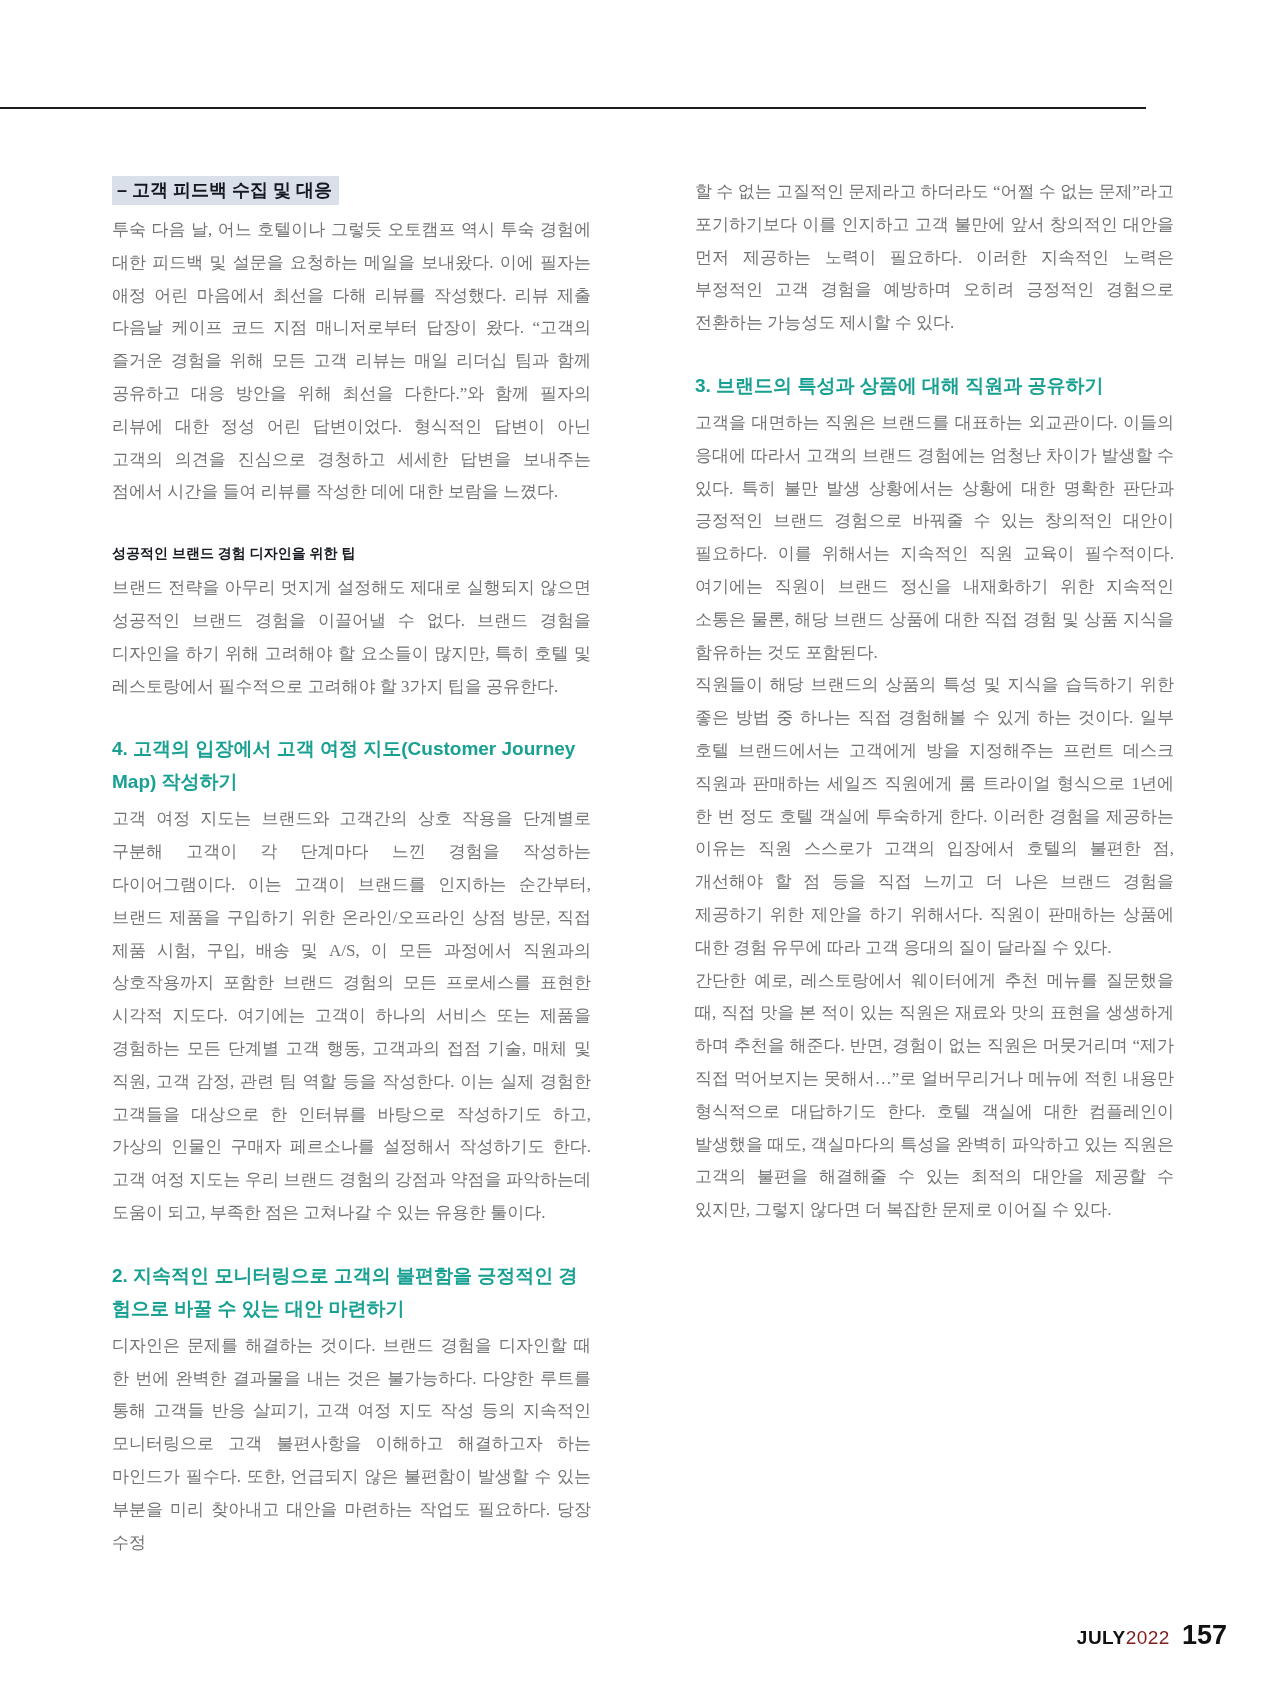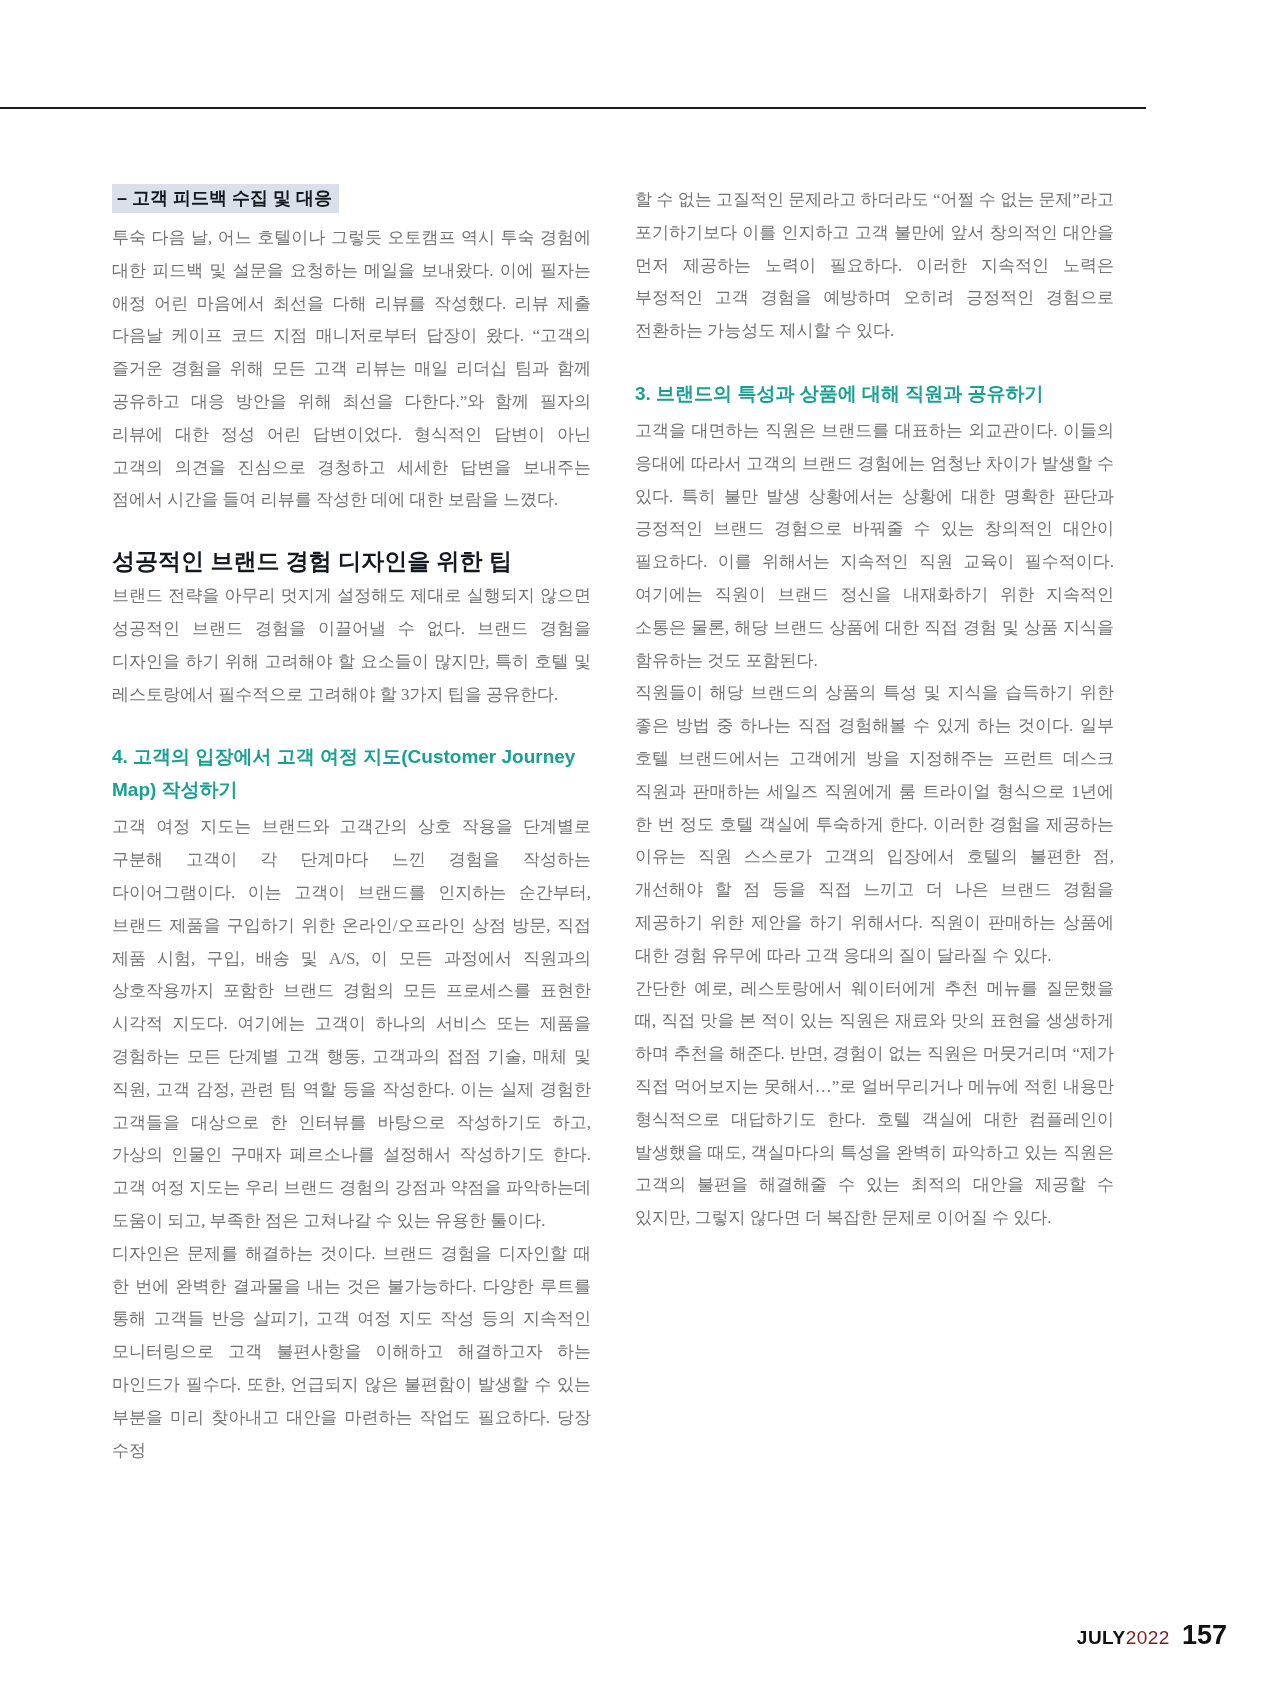--- a/index.html
+++ b/index.html
@@ -10,43 +10,43 @@
     margin:0 auto;
     overflow:hidden;
     font-family:"Liberation Serif","DejaVu Serif",serif;
     color:#1f1f1f;
   }
   .top-rule{
     position:absolute;top:107px;left:0;
     width:1146px;height:2px;background:#1c1c1c;
   }
   .columns{
-    position:absolute;top:184px;left:112px;
-    display:flex;gap:44px;
+    position:absolute;top:176px;left:112px;
+    display:flex;gap:104px;
   }
   .col{width:479px;}
   .body-para{
     margin:0;
     font-size:17px;line-height:32.8px;
     text-align:justify;
     word-break:keep-all;
     color:#737373;
   }
   .hl-heading{
     display:inline-block;
     font-family:"Liberation Sans","DejaVu Sans",sans-serif;
     font-weight:bold;font-size:18px;line-height:26px;
     color:#15191f;
     background:#d9e0ea;
     padding:1px 7px 2px 5px;
     margin:0 0 9px 0;
   }
   .bold-heading{
     font-family:"Liberation Sans","DejaVu Sans",sans-serif;
-    font-weight:bold;font-size:23px;line-height:30px;
+    font-weight:bold;font-size:14px;line-height:30px;
     color:#15191f;
     margin:29px 0 4px 0;
   }
   .teal-heading{
     font-family:"Liberation Sans","DejaVu Sans",sans-serif;
     font-weight:bold;font-size:19px;line-height:33px;
     color:#18a092;
     margin:29px 0 5px 0;
   }
   .para-gap{margin-top:33px;}
@@ -71,20 +71,21 @@
     <div class="col">
       <div class="hl-heading">– 고객 피드백 수집 및 대응</div>
       <p class="body-para">투숙 다음 날, 어느 호텔이나 그렇듯 오토캠프 역시 투숙 경험에 대한 피드백 및 설문을 요청하는 메일을 보내왔다. 이에 필자는 애정 어린 마음에서 최선을 다해 리뷰를 작성했다. 리뷰 제출 다음날 케이프 코드 지점 매니저로부터 답장이 왔다. “고객의 즐거운 경험을 위해 모든 고객 리뷰는 매일 리더십 팀과 함께 공유하고 대응 방안을 위해 최선을 다한다.”와 함께 필자의 리뷰에 대한 정성 어린 답변이었다. 형식적인 답변이 아닌 고객의 의견을 진심으로 경청하고 세세한 답변을 보내주는 점에서 시간을 들여 리뷰를 작성한 데에 대한 보람을 느꼈다.</p>
 
       <div class="bold-heading">성공적인 브랜드 경험 디자인을 위한 팁</div>
       <p class="body-para">브랜드 전략을 아무리 멋지게 설정해도 제대로 실행되지 않으면 성공적인 브랜드 경험을 이끌어낼 수 없다. 브랜드 경험을 디자인을 하기 위해 고려해야 할 요소들이 많지만, 특히 호텔 및 레스토랑에서 필수적으로 고려해야 할 3가지 팁을 공유한다.</p>
 
       <div class="teal-heading">4. 고객의 입장에서 고객 여정 지도(Customer Journey Map) 작성하기</div>
       <p class="body-para">고객 여정 지도는 브랜드와 고객간의 상호 작용을 단계별로 구분해 고객이 각 단계마다 느낀 경험을 작성하는 다이어그램이다. 이는 고객이 브랜드를 인지하는 순간부터, 브랜드 제품을 구입하기 위한 온라인/오프라인 상점 방문, 직접 제품 시험, 구입, 배송 및 A/S, 이 모든 과정에서 직원과의 상호작용까지 포함한 브랜드 경험의 모든 프로세스를 표현한 시각적 지도다. 여기에는 고객이 하나의 서비스 또는 제품을 경험하는 모든 단계별 고객 행동, 고객과의 접점 기술, 매체 및 직원, 고객 감정, 관련 팀 역할 등을 작성한다. 이는 실제 경험한 고객들을 대상으로 한 인터뷰를 바탕으로 작성하기도 하고, 가상의 인물인 구매자 페르소나를 설정해서 작성하기도 한다. 고객 여정 지도는 우리 브랜드 경험의 강점과 약점을 파악하는데 도움이 되고, 부족한 점은 고쳐나갈 수 있는 유용한 툴이다.</p>
 
+      <div class="teal-heading">2. 지속적인 모니터링으로 고객의 불편함을 긍정적인 경험으로 바꿀 수 있는 대안 마련하기</div>
       <p class="body-para">디자인은 문제를 해결하는 것이다. 브랜드 경험을 디자인할 때 한 번에 완벽한 결과물을 내는 것은 불가능하다. 다양한 루트를 통해 고객들 반응 살피기, 고객 여정 지도 작성 등의 지속적인 모니터링으로 고객 불편사항을 이해하고 해결하고자 하는 마인드가 필수다. 또한, 언급되지 않은 불편함이 발생할 수 있는 부분을 미리 찾아내고 대안을 마련하는 작업도 필요하다. 당장 수정</p>
     </div>
 
     <div class="col">
       <p class="body-para">할 수 없는 고질적인 문제라고 하더라도 “어쩔 수 없는 문제”라고 포기하기보다 이를 인지하고 고객 불만에 앞서 창의적인 대안을 먼저 제공하는 노력이 필요하다. 이러한 지속적인 노력은 부정적인 고객 경험을 예방하며 오히려 긍정적인 경험으로 전환하는 가능성도 제시할 수 있다.</p>
 
       <div class="teal-heading">3. 브랜드의 특성과 상품에 대해 직원과 공유하기</div>
       <p class="body-para">고객을 대면하는 직원은 브랜드를 대표하는 외교관이다. 이들의 응대에 따라서 고객의 브랜드 경험에는 엄청난 차이가 발생할 수 있다. 특히 불만 발생 상황에서는 상황에 대한 명확한 판단과 긍정적인 브랜드 경험으로 바꿔줄 수 있는 창의적인 대안이 필요하다. 이를 위해서는 지속적인 직원 교육이 필수적이다. 여기에는 직원이 브랜드 정신을 내재화하기 위한 지속적인 소통은 물론, 해당 브랜드 상품에 대한 직접 경험 및 상품 지식을 함유하는 것도 포함된다.</p>
       <p class="body-para">직원들이 해당 브랜드의 상품의 특성 및 지식을 습득하기 위한 좋은 방법 중 하나는 직접 경험해볼 수 있게 하는 것이다. 일부 호텔 브랜드에서는 고객에게 방을 지정해주는 프런트 데스크 직원과 판매하는 세일즈 직원에게 룸 트라이얼 형식으로 1년에 한 번 정도 호텔 객실에 투숙하게 한다. 이러한 경험을 제공하는 이유는 직원 스스로가 고객의 입장에서 호텔의 불편한 점, 개선해야 할 점 등을 직접 느끼고 더 나은 브랜드 경험을 제공하기 위한 제안을 하기 위해서다. 직원이 판매하는 상품에 대한 경험 유무에 따라 고객 응대의 질이 달라질 수 있다.</p>
       <p class="body-para">간단한 예로, 레스토랑에서 웨이터에게 추천 메뉴를 질문했을 때, 직접 맛을 본 적이 있는 직원은 재료와 맛의 표현을 생생하게 하며 추천을 해준다. 반면, 경험이 없는 직원은 머뭇거리며 “제가 직접 먹어보지는 못해서…”로 얼버무리거나 메뉴에 적힌 내용만 형식적으로 대답하기도 한다. 호텔 객실에 대한 컴플레인이 발생했을 때도, 객실마다의 특성을 완벽히 파악하고 있는 직원은 고객의 불편을 해결해줄 수 있는 최적의 대안을 제공할 수 있지만, 그렇지 않다면 더 복잡한 문제로 이어질 수 있다.</p>

